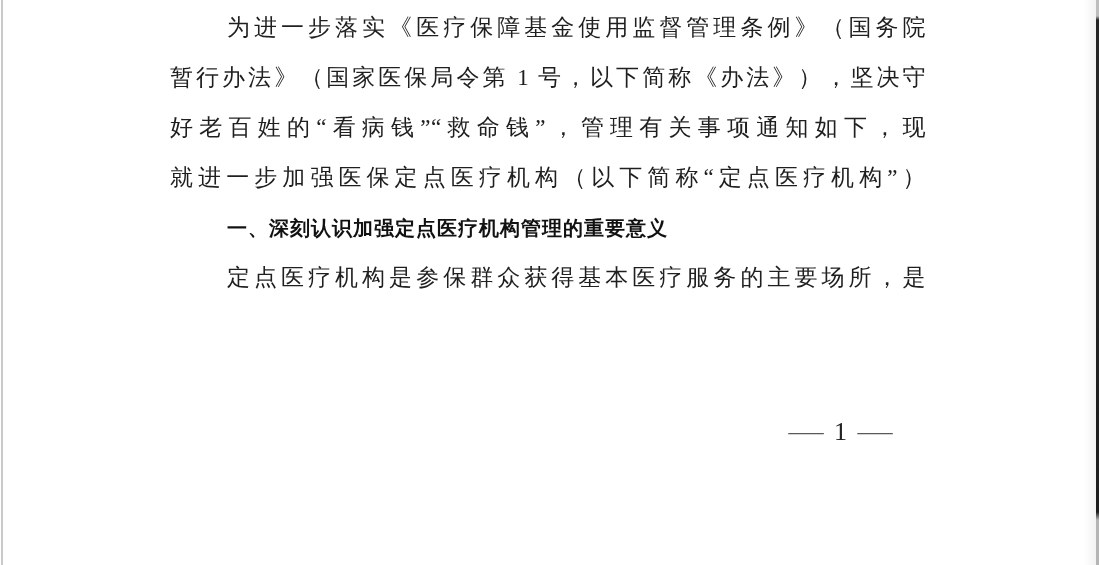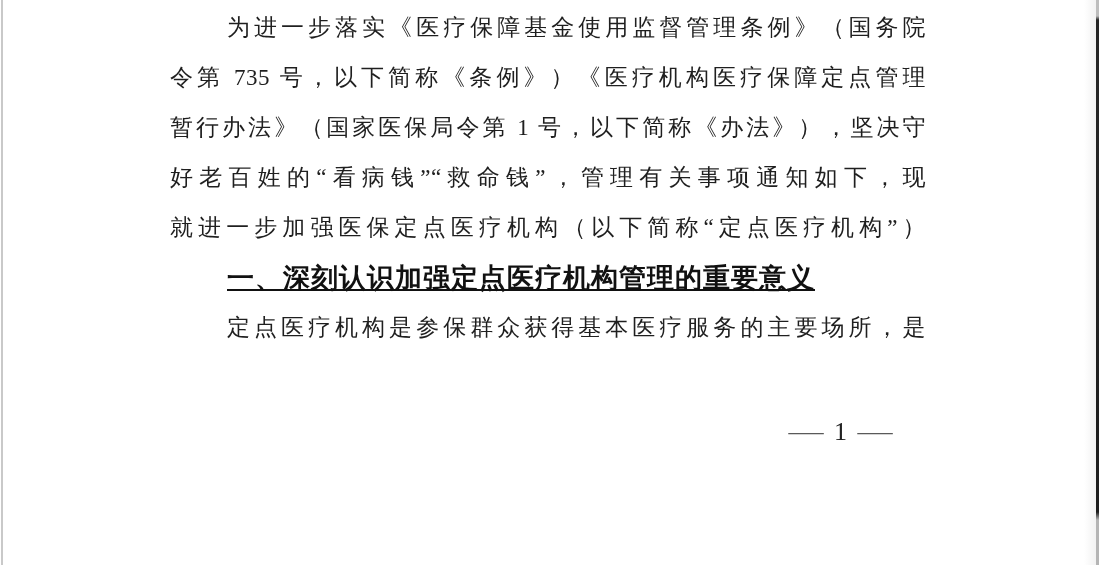--- a/index.html
+++ b/index.html
@@ -67,23 +67,22 @@
     text-align: justify;
     text-align-last: justify;
   }
   .doc-line.indent {
     text-indent: 57px;
   }
   .doc-line.heading {
     font-family: "Liberation Sans", "DejaVu Sans", sans-serif;
     font-weight: 700;
     color: #111111;
-    font-size: 27px;
+    font-size: 20px;
     letter-spacing: 1px;
-    text-decoration: underline;
   }
 
   
   .page-number {
     position: absolute;
     left: 793px;
     top: 417px;
     display: flex;
     align-items: center;
     gap: 15px;
@@ -103,21 +102,20 @@
 </style>
 </head>
 <body>
 
 <div class="scan-edge-left"></div>
 <div class="page-curl-shade"></div>
 <div class="scan-edge-right"></div>
 
 <div class="text-block">
   <div class="doc-line justify indent">为进一步落实《医疗保障基金使用监督管理条例》（国务院</div>
-  <div class="doc-line justify">令第 735 号，以下简称《条例》）《医疗机构医疗保障定点管理</div>
   <div class="doc-line justify">暂行办法》（国家医保局令第 1 号，以下简称《办法》），坚决守</div>
   <div class="doc-line justify">好老百姓的“看病钱”“救命钱”，管理有关事项通知如下，现</div>
   <div class="doc-line justify">就进一步加强医保定点医疗机构（以下简称“定点医疗机构”）</div>
   <div class="doc-line heading indent">一、深刻认识加强定点医疗机构管理的重要意义</div>
   <div class="doc-line justify indent">定点医疗机构是参保群众获得基本医疗服务的主要场所，是</div>
 </div>
 
 <div class="page-number">
   <span class="dash">—</span>
   <span class="num">1</span>

